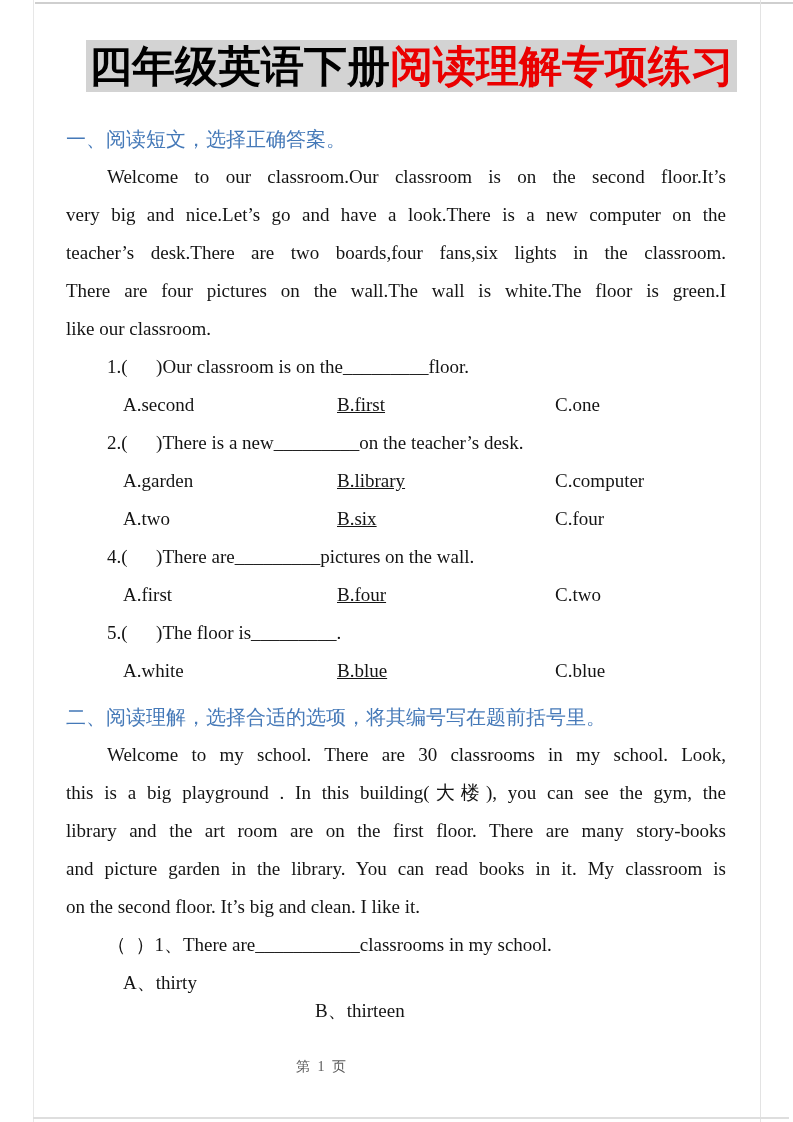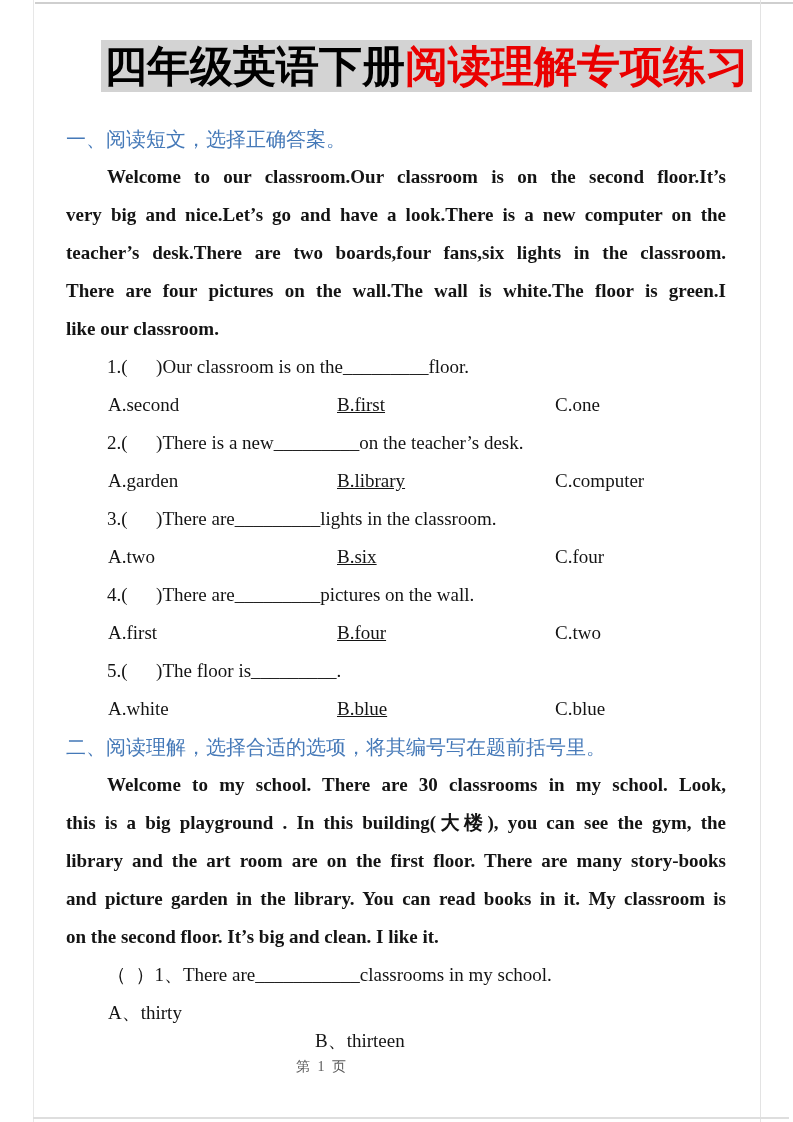--- a/index.html
+++ b/index.html
@@ -10,50 +10,50 @@
   }
   
   .hline,.vline{position:absolute;background:#d6d6d6;}
   #top-line{top:2px;left:35px;right:0;height:2px;background:#cfcfcf;}
   #bottom-line{bottom:3px;left:33px;right:4px;height:2px;background:#dedede;}
   #left-line{top:0;bottom:0;left:33px;width:1px;background:#e7e7e7;}
   #right-line{top:0;bottom:0;left:760px;width:1px;background:#e3e3e3;}
 
   .content{position:absolute;left:66px;top:40px;width:660px;}
 
-  .title{margin-left:35px;height:52px;line-height:52px;white-space:nowrap;}
+  .title{margin-left:20px;height:52px;line-height:52px;white-space:nowrap;}
   .title .hl{
     display:inline-block;background:var(--title-bg,#d3d3d3);
     font-family:"Liberation Sans","DejaVu Sans",sans-serif;
     font-weight:bold;font-size:43px;line-height:52px;padding:0 3px;
     letter-spacing:0px;
   }
   .title .t-black{color:#000000;}
   .title .t-red{color:var(--title-red,#ea0000);}
 
   .sec-heading{
     margin-top:28px;height:38px;line-height:38px;
     color:var(--accent-blue,#4579b8);font-size:20px;
     font-family:"Liberation Serif","DejaVu Serif",serif;
   }
-  .sec-heading.second{margin-top:0;}
+  .sec-heading.second{margin-top:8px;}
 
   .passage{width:660px;}
   .pline{
     height:38px;line-height:38px;font-size:19px;white-space:nowrap;
-    text-align:justify;text-align-last:justify;font-weight:bold;
+    text-align:justify;text-align-last:justify;
   }
   .pline.first{text-indent:41px;}
   .pline.last{text-align-last:left;}
 
   .qblock{margin-left:41px;}
   .qline{height:38px;line-height:38px;font-size:19px;white-space:pre;}
   .optrow{position:relative;height:38px;font-size:19px;}
   .opt{position:absolute;top:0;line-height:38px;white-space:pre;}
-  .o1{left:1px;}
+  .o1{left:16px;}
   .o2{left:230px;text-decoration:underline;}
   .o3{left:448px;}
   .o2b{left:208px;margin-top:28px;}
 
   .footer{
     position:absolute;top:1058px;left:0;width:644px;text-align:center;
     font-size:14px;color:#5a5a5a;letter-spacing:2px;
   }
 </style>
 </head>
@@ -84,21 +84,20 @@
       <span class="opt o1">A.second</span>
       <span class="opt o2">B.first</span>
       <span class="opt o3">C.one</span>
     </div>
     <div class="qline">2.(      )There is a new_________on the teacher’s desk.</div>
     <div class="optrow">
       <span class="opt o1">A.garden</span>
       <span class="opt o2">B.library</span>
       <span class="opt o3">C.computer</span>
     </div>
-    <div class="qline">3.(      )There are_________lights in the classroom.</div>
     <div class="optrow">
       <span class="opt o1">A.two</span>
       <span class="opt o2">B.six</span>
       <span class="opt o3">C.four</span>
     </div>
     <div class="qline">4.(      )There are_________pictures on the wall.</div>
     <div class="optrow">
       <span class="opt o1">A.first</span>
       <span class="opt o2">B.four</span>
       <span class="opt o3">C.two</span>

